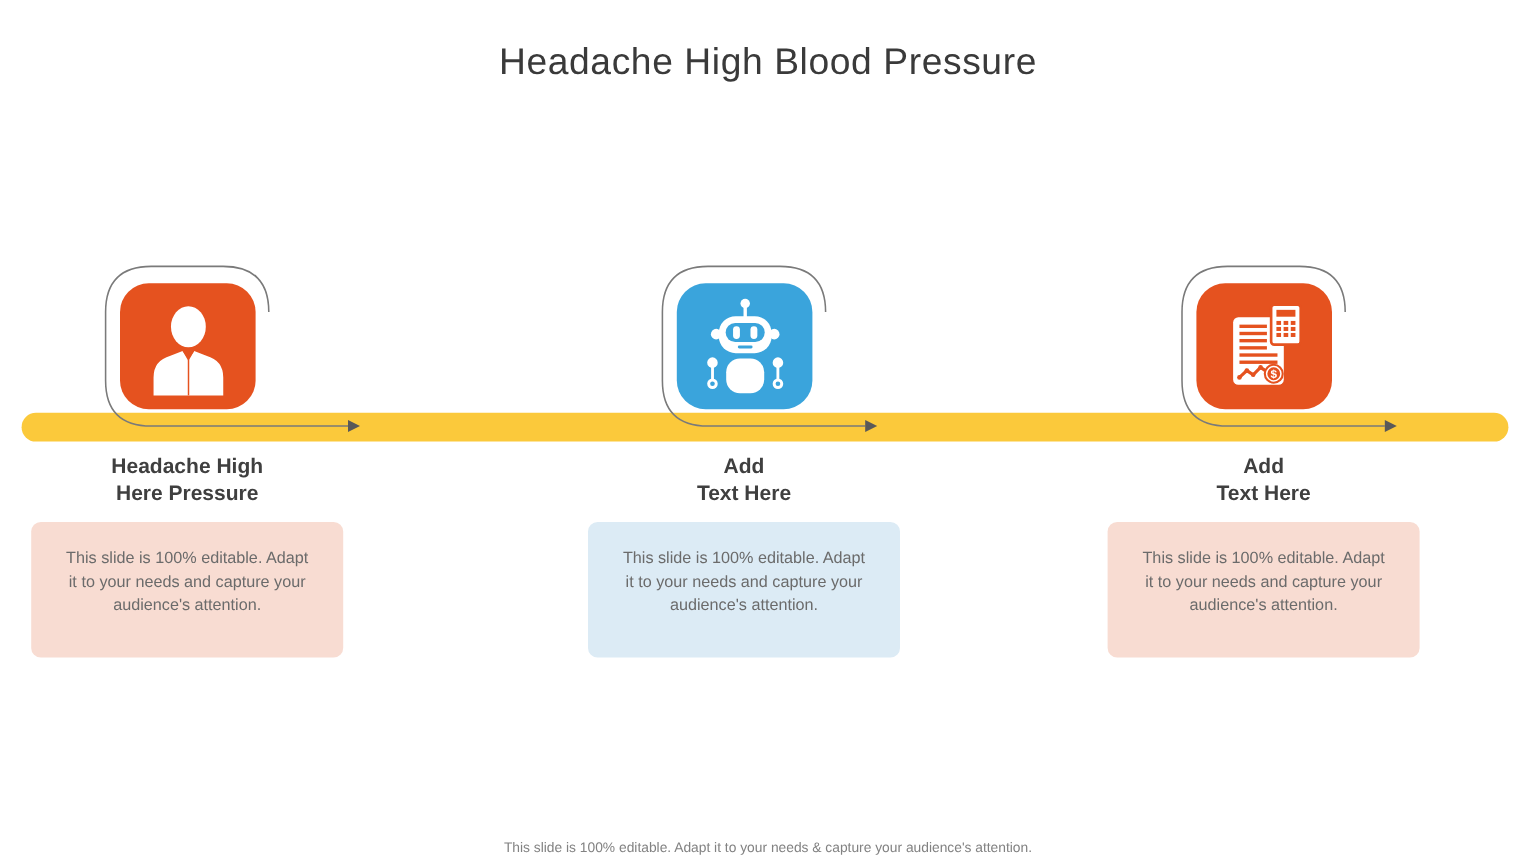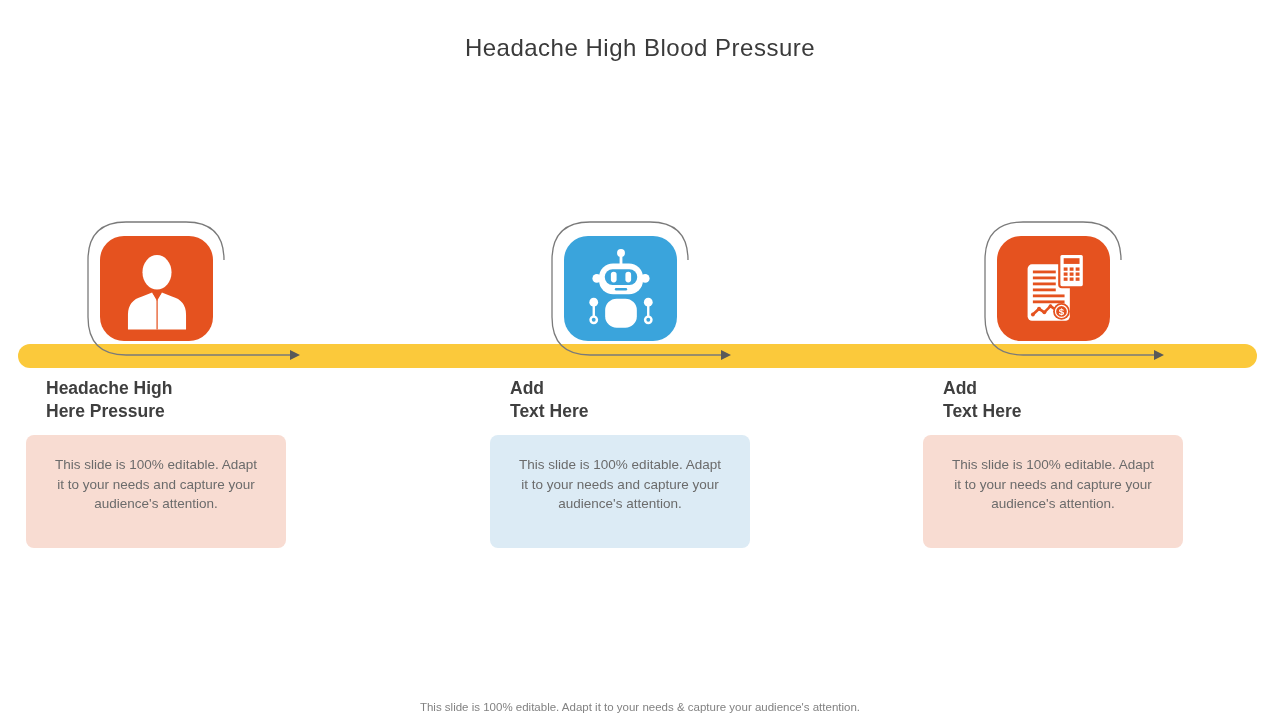--- a/index.html
+++ b/index.html
@@ -2,42 +2,42 @@
 <html><head>
 <meta charset="utf-8">
 <style>
   html,body { margin:0; padding:0; background:#ffffff; }
   .slide {
     position:relative; width:1280px; height:720px; background:#ffffff;
     font-family:"Liberation Sans", sans-serif; overflow:hidden;
   }
   .title {
     position:absolute; top:34px; left:0; width:100%; text-align:center;
-    font-size:24px; font-weight:400; color:#3a3a3a; letter-spacing:0.5px; margin:0;
+    font-size:31px; font-weight:400; color:#3a3a3a; letter-spacing:0.5px; margin:0;
   }
   .yellow-bar {
     position:absolute; left:18px; top:344px; width:1239px; height:24px;
     background:#FBC93B; border-radius:12px; z-index:1;
   }
   .connector { position:absolute; top:216px; z-index:2; }
   .conn-1 { left:86px; }
   .conn-2 { left:550px; }
   .conn-3 { left:983px; }
   .icon-tile {
     position:absolute; top:236px; width:113px; height:105px; border-radius:24px;
     display:flex; align-items:center; justify-content:center; z-index:3;
   }
   .tile-1 { left:100px; }
   .tile-2 { left:564px; }
   .tile-3 { left:997px; }
   .tile-orange { background:#E5521F; }
   .tile-blue  { background:#3AA4DC; }
   .icon-tile svg { width:88px; height:88px; display:block; }
   .step-heading {
-    position:absolute; top:377px; width:220px; text-align:left;
+    position:absolute; top:377px; width:220px; text-align:center;
     font-size:17.5px; font-weight:bold; line-height:23px; color:#3f3f3f; z-index:4;
   }
   .head-1 { left:46px; }
   .head-2 { left:510px; }
   .head-3 { left:943px; }
   .desc-box {
     position:absolute; top:435px; width:260px; height:113px; border-radius:8px; z-index:4;
   }
   .box-1 { left:26px; }
   .box-2 { left:490px; }

